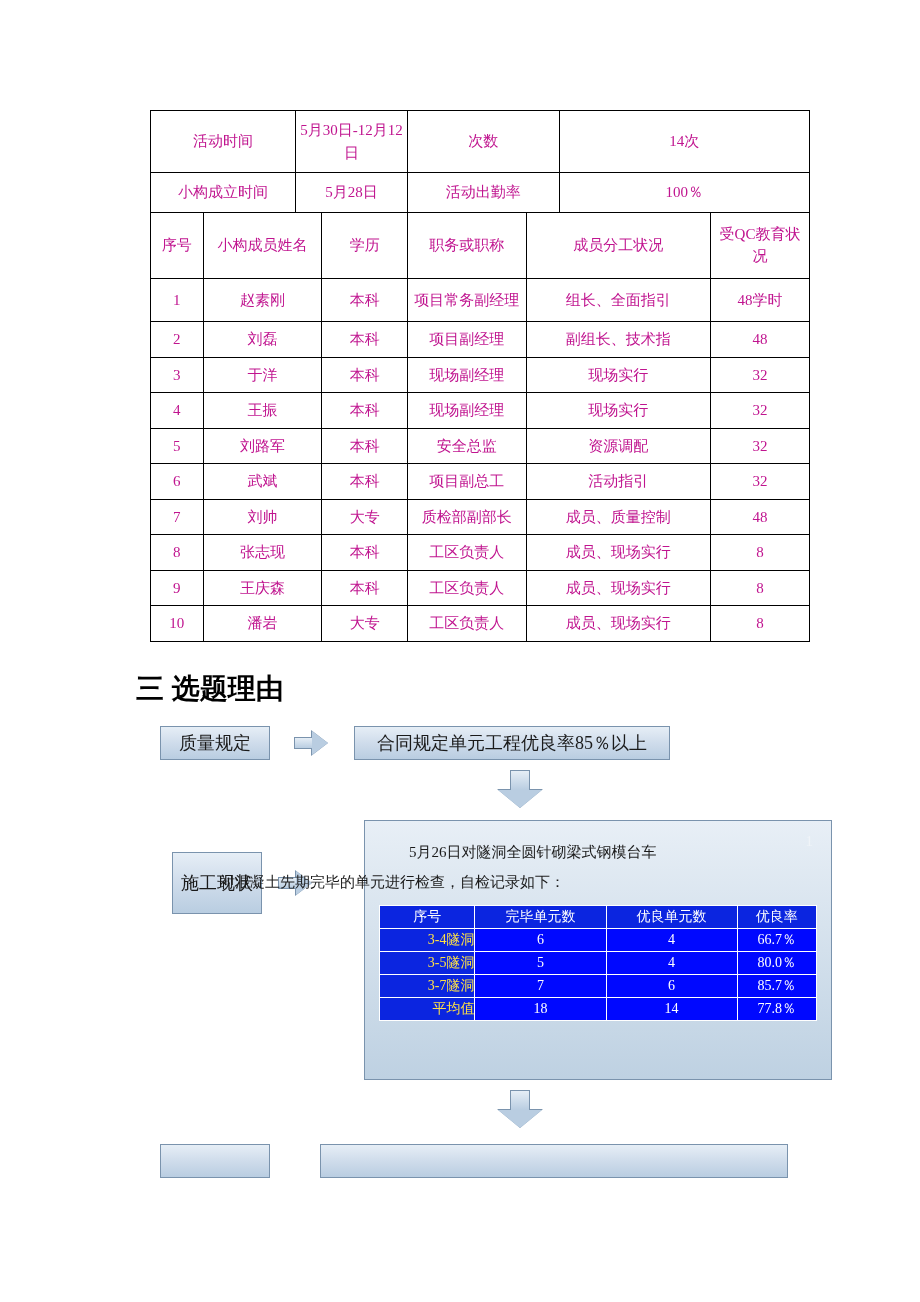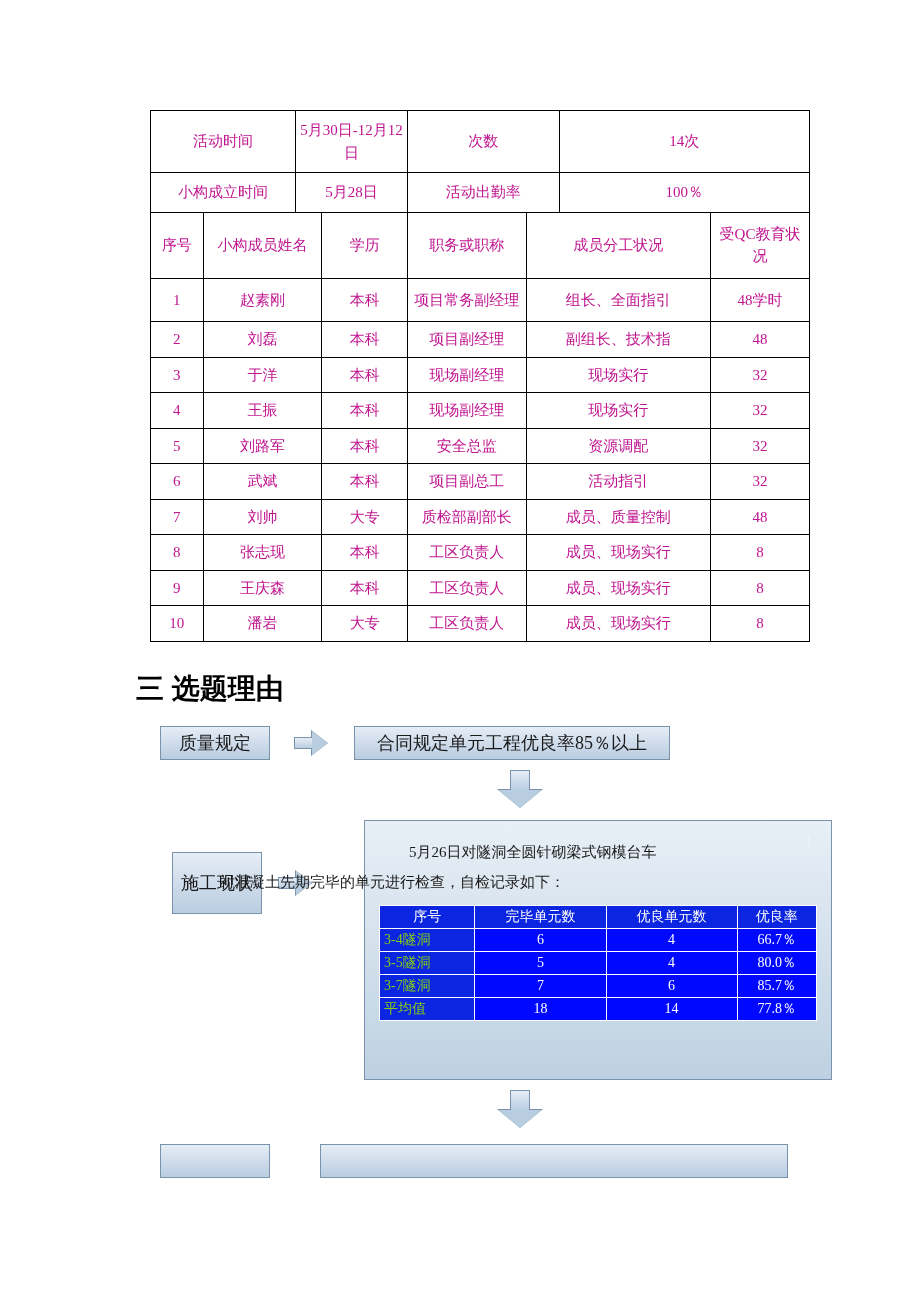--- a/index.html
+++ b/index.html
@@ -103,22 +103,22 @@
     padding: 2px 0;
     text-align: center;
   }
   table.inner th {
     background: #0b25e0;
     color: #fff;
     font-weight: normal;
   }
   table.inner td.cat {
     background: #0b25e0;
-    color: #84cc16;
-    text-align: left;
+    color: #fde047;
+    text-align: right;
     padding-left: 4px;
   }
   table.inner td.val {
     background: #0008ff;
     color: #fff;
   }
   
   .arrow-right {
     position: absolute;
     width: 34px; height: 24px;

